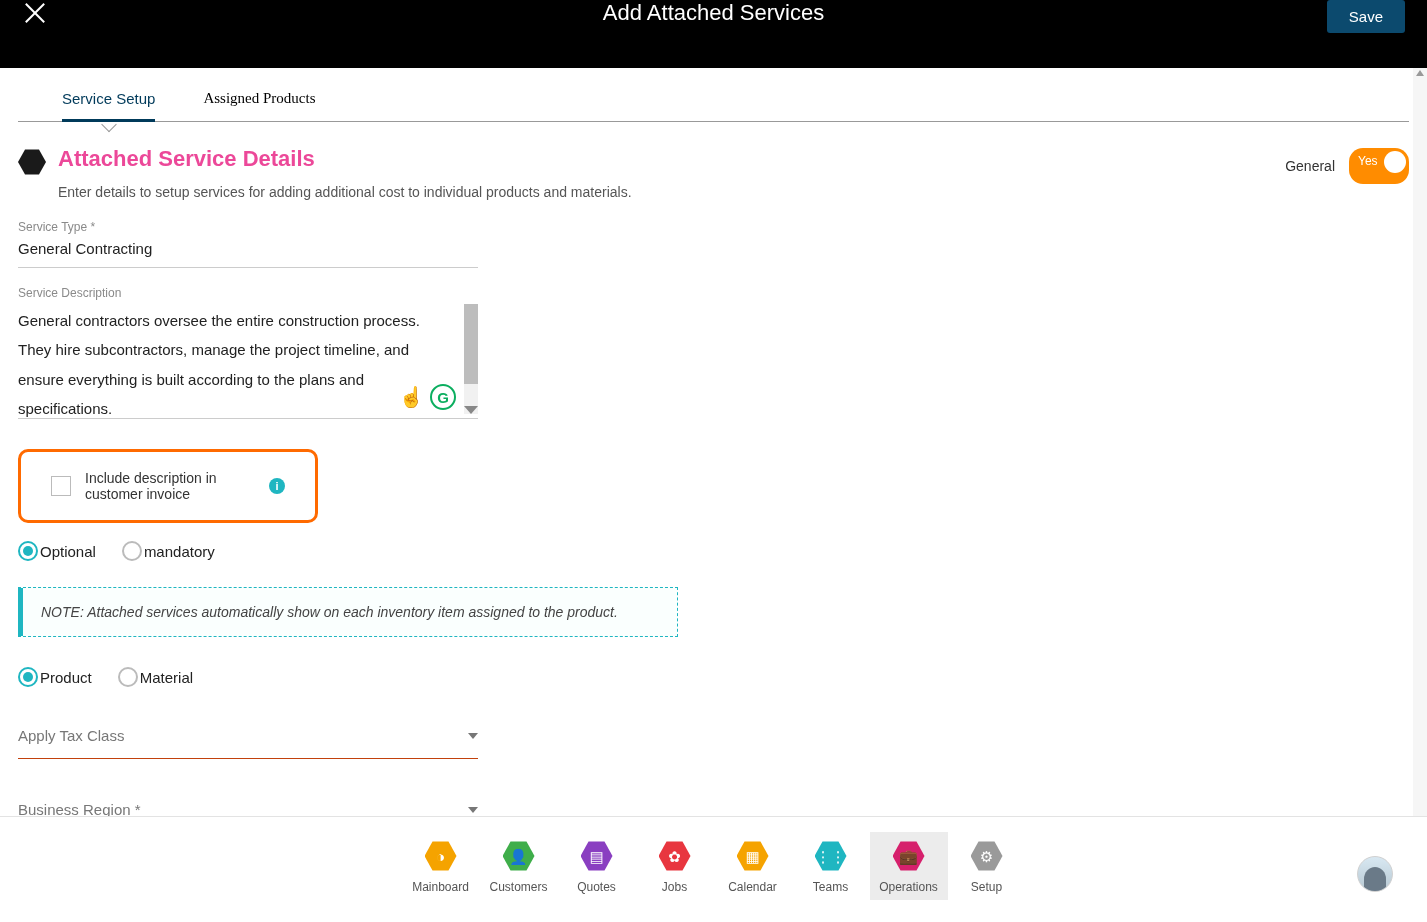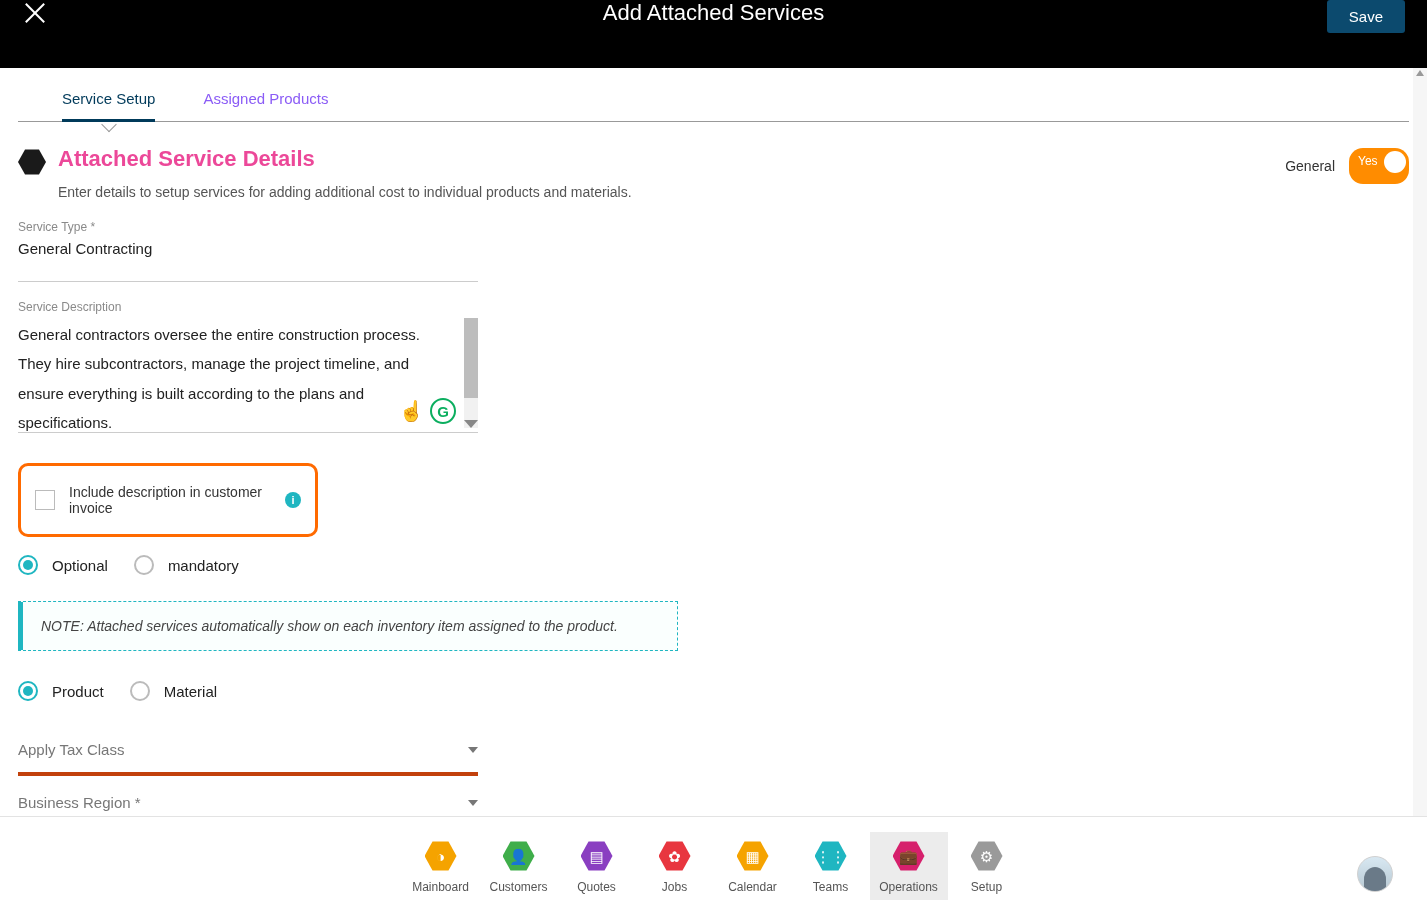--- a/index.html
+++ b/index.html
@@ -97,21 +97,21 @@
     content:"";
     position:absolute;
     bottom:-9px;
     left:50%;
     transform:translateX(-50%) rotate(45deg);
     width:10px; height:10px;
     border-right:1px solid #999;
     border-bottom:1px solid #999;
     background:#fff;
   }
-  .tab.other { color:#8b5cf6; }
+  .tab.other { color:#000000;font-family:Liberation Serif, serif; }
 
   
   .section-header {
     display:flex;
     align-items: flex-start;
     margin-top: 24px;
     position:relative;
   }
   .hex-icon {
     width: 28px; height: 28px;
@@ -165,21 +165,21 @@
   
   .form-area { margin-top: 20px; max-width: 460px; }
   .field { margin-bottom: 18px; }
   .field-label {
     font-size: 12px;
     color:#8a8a8a;
   }
   .field-value {
     font-size: 15px;
     color:#222;
-    padding: 6px 0 24px 0;
+    padding: 6px 0 10px 0;
     border-bottom:1px solid #ccc;
   }
 
   .desc-box {
     position:relative;
     border-bottom:1px solid #ccc;
   }
   .desc-text {
     font-size: 15px;
     color:#222;
@@ -221,21 +221,21 @@
     color:#0bae5f;
     display:flex;align-items:center;justify-content:center;
     font-weight:bold;
     font-size:15px;
   }
 
   
   .highlight-box {
     border: 3px solid #ff6a00;
     border-radius: 10px;
-    padding: 18px 14px;
+    padding: 18px 30px;
     display:flex;
     align-items:center;
     gap: 14px;
     margin: 30px 0 18px 0;
     width: 300px;
   }
   .checkbox-sq {
     width: 20px; height:20px;
     border:1px solid #bbb;
     background:#fff;
@@ -253,21 +253,21 @@
     font-weight:bold;
     flex:none;
   }
 
   .radio-row {
     display:flex;
     align-items:center;
     gap: 26px;
     margin-bottom: 26px;
   }
-  .radio-item { display:flex; align-items:center; gap:14px; cursor:pointer; }
+  .radio-item { display:flex; align-items:center; gap:2px; cursor:pointer; }
   .radio-outer {
     width:20px; height:20px;
     border:2px solid #bbb;
     border-radius:50%;
     display:flex;align-items:center;justify-content:center;
   }
   .radio-outer.checked { border-color:#1fb6c1; }
   .radio-inner {
     width:10px;height:10px;border-radius:50%;
     background:#1fb6c1;
@@ -280,27 +280,27 @@
     background:#fafffe;
     padding: 16px 18px;
     font-style:italic;
     color:#444;
     font-size:14px;
     max-width: 660px;
     margin-bottom: 30px;
   }
 
   .select-field {
-    border-bottom:4px solid #c2410c;
+    border-bottom:1px solid #c2410c;
     padding: 14px 0 14px 0;
     display:flex;
     justify-content:space-between;
     align-items:center;
     max-width:460px;
-    margin-bottom: 4px;
+    margin-bottom: 28px;
     cursor:pointer;
   }
   .select-placeholder { color:#777; font-size:15px; }
   .chev-down {
     width:0;height:0;
     border-left:5px solid transparent;
     border-right:5px solid transparent;
     border-top:6px solid #777;
   }
 

